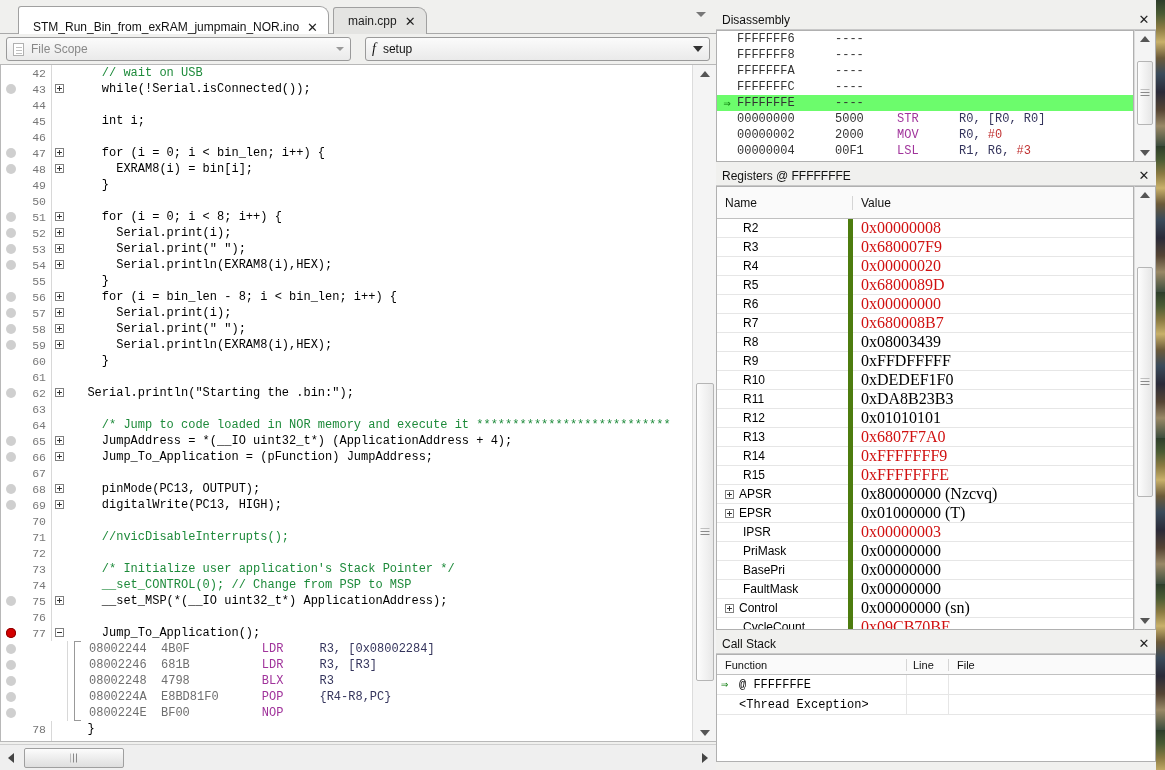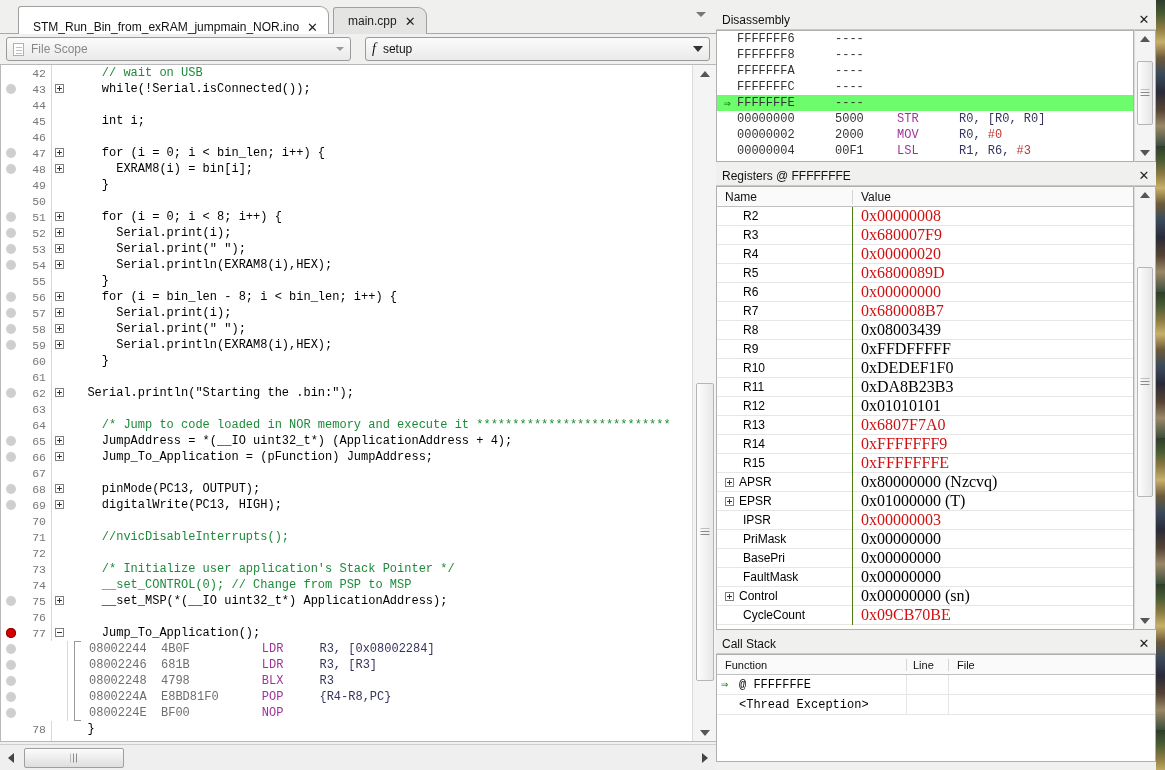--- a/index.html
+++ b/index.html
@@ -240,34 +240,34 @@
   .sb-thumb {
     position: absolute; left: 2px; width: 16px;
     background: linear-gradient(90deg,#fdfdfd,#e6e6e6);
     border: 1px solid #b5b5b5; border-radius: 2px;
   }
 
   
   #panel-regs { top: 166px; height: 464px; }
   #regs-body { right: 22px; }
   .grid-head {
-    display: flex; height: 20px; align-items: center;
+    display: flex; height: 32px; align-items: center;
     background: #fafafa; border-bottom: 1px solid #c0c0c0;
     font-size: 12px; color: #111;
   }
   .grid-head .c1 { width: 136px; min-width: 136px; padding-left: 8px; border-right: 1px solid #d5d5d5; }
   .grid-head .c2 { flex: 1; padding-left: 8px; }
   .reg-row {
     display: flex; height: 19px; align-items: center;
     border-bottom: 1px solid #e6e6e6; font-size: 12px;
   }
   .reg-name {
     width: 136px; min-width: 136px; height: 19px;
     display: flex; align-items: center; gap: 5px;
-    padding-left: 8px; border-right: 1px solid #4d7c0f;
+    padding-left: 8px; border-right: 5px solid #4d7c0f;
     font-family: "Liberation Sans", sans-serif; color: #000;
   }
   .reg-name .lbl { padding-left: 18px; }
   .reg-name.has-exp .lbl { padding-left: 0; }
   .exp-box {
     width: 9px; height: 9px; border: 1px solid #808080; background: #fff;
     position: relative; flex: 0 0 auto;
   }
   .exp-box::before { content:""; position:absolute; left:1px; top:3px; width:5px; height:1px; background:#333; }
   .exp-box::after  { content:""; position:absolute; left:3px; top:1px; width:1px; height:5px; background:#333; }

